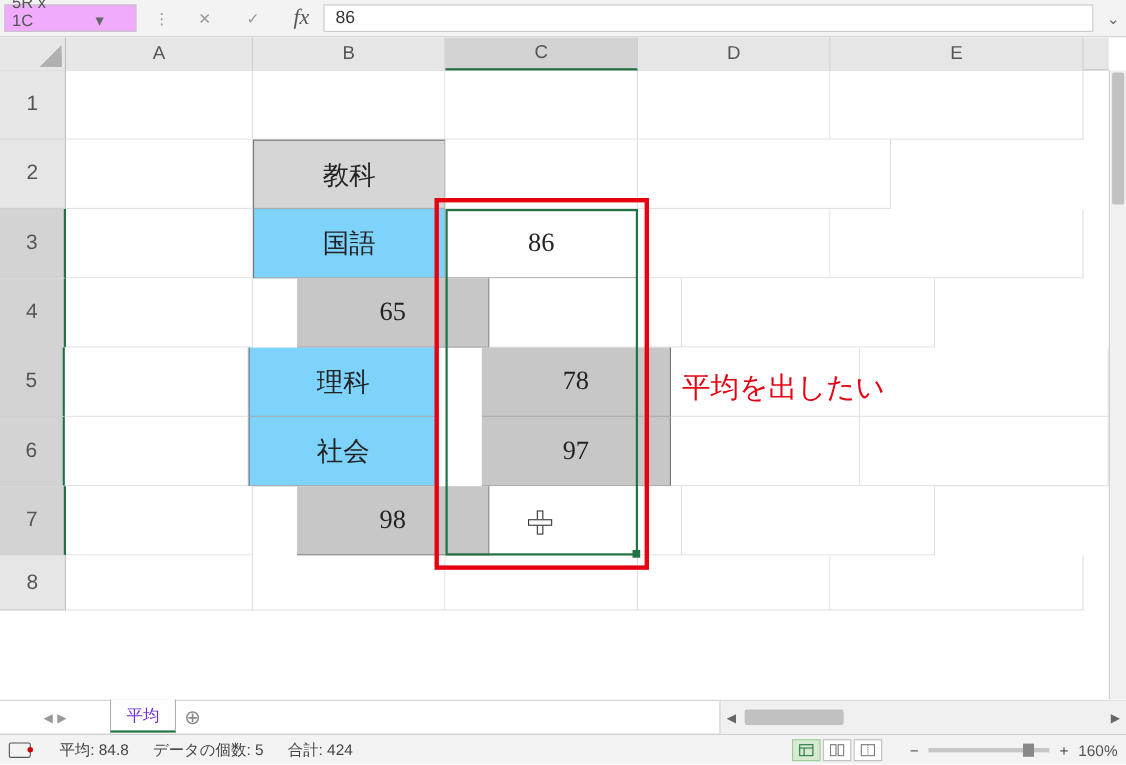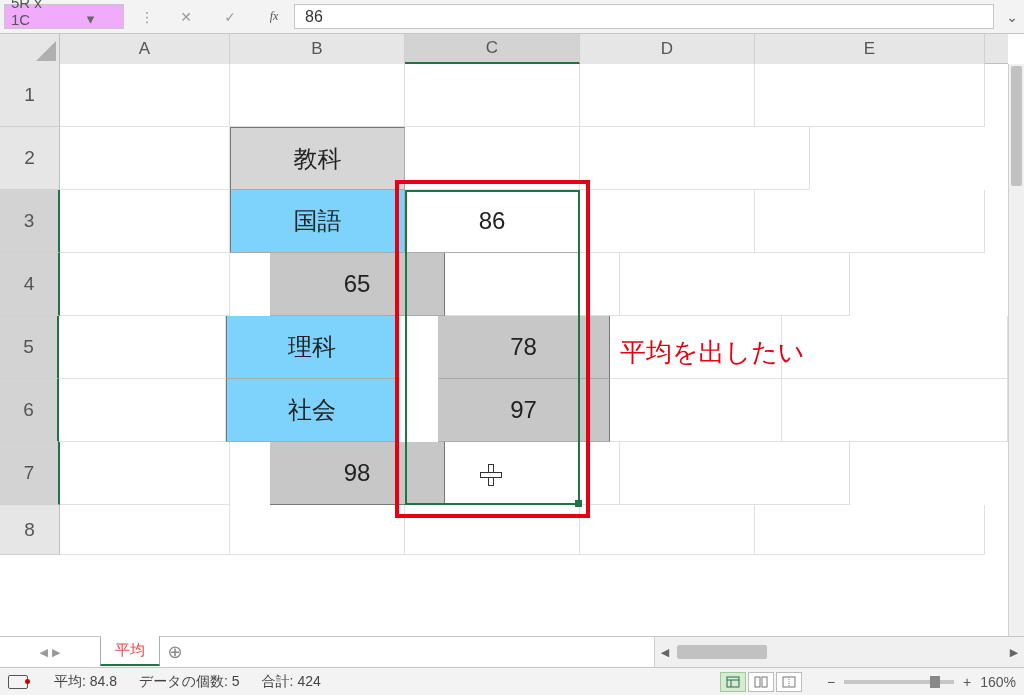--- a/index.html
+++ b/index.html
@@ -40,21 +40,21 @@
     display: flex; align-items: center;
     margin-left: 14px; gap: 16px;
   }
   .fb-btn {
     width: 28px; height: 26px;
     display: flex; align-items: center; justify-content: center;
     color: #9a9a9a;
     border: 1px solid transparent;
     cursor: default;
   }
-  .fb-btn.fx { color: #555; font-style: italic; font-family: "Times New Roman", serif; font-size: 12px; }
+  .fb-btn.fx { color: #555; font-style: italic; font-family: "Times New Roman", serif; font-size: 20px; }
   .fb-btn.dots { width: 18px; }
   .formula-input {
     flex: 1;
     margin: 4px 6px;
     border: 1px solid #c6c6c6;
     background: #fff;
     display: flex; align-items: center;
     padding: 0 10px;
     font-size: 16px;
     color: #333;
@@ -139,20 +139,21 @@
   }
   .cell {
     height: 100%;
     border-right: 1px solid #e0e0e0;
     border-bottom: 1px solid #e0e0e0;
     display: flex; align-items: center; justify-content: center;
     font-size: 24px;
     color: #222;
     position: relative;
     background: #fff;
+    font-family: Liberation Serif, serif;
   }
   .cell.tblhdr {
     background: #d6d6d6;
     font-weight: 500;
   }
   .cell.tblcell {
     background: #7dd3fc;
   }
   .cell.selected {
     background: #c7c7c7;
@@ -242,21 +243,21 @@
     color: #999;
   }
   .tab-nav span { font-size: 11px; }
   .sheet-tab {
     display: flex; align-items: center;
     padding: 0 14px;
     border: 1px solid #b0b0b0;
     border-top: none;
     background: #fff;
     font-size: 15px;
-    color: #ef4444;
+    color: #6d28d9;
     border-bottom: 2px solid #217346;
     position: relative;
     top: -1px;
   }
   .new-sheet {
     width: 30px; display: flex; align-items: center; justify-content: center;
     color: #888; font-size: 18px;
   }
   .tabs-spacer { flex: 1; }
   .hscroll {

